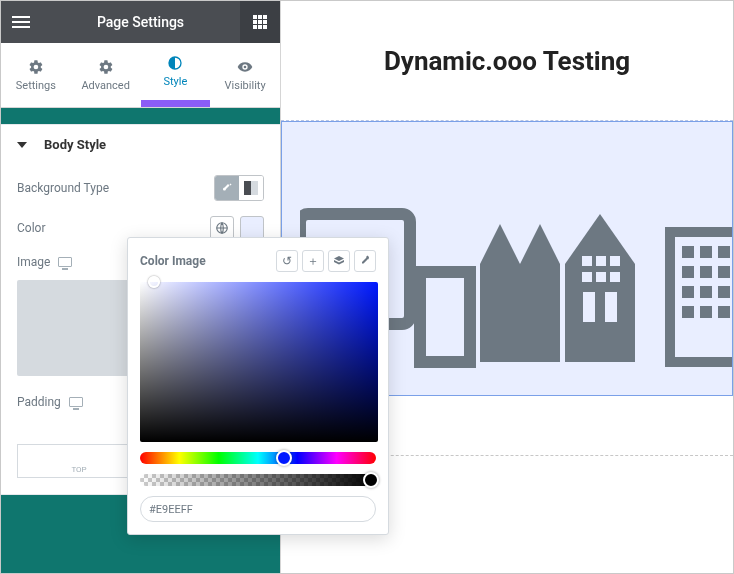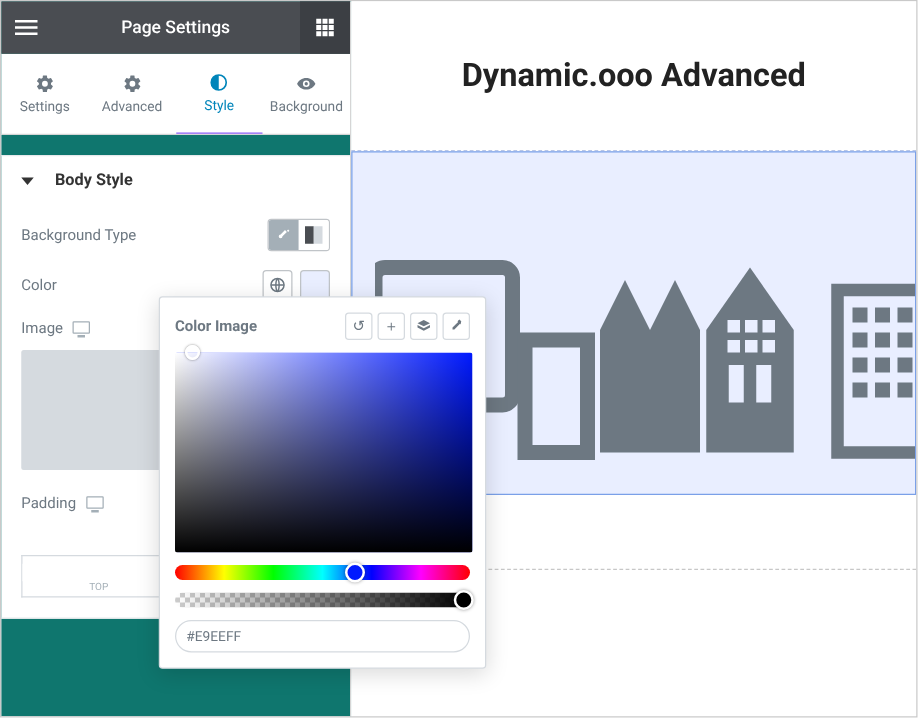--- a/index.html
+++ b/index.html
@@ -9,21 +9,21 @@
   .panel-header{height:42px;background:#4a4d52;color:#fff;display:flex;align-items:center;position:relative;font-size:14px;}
   .hamburger{width:40px;height:100%;display:flex;align-items:center;justify-content:center;cursor:pointer;}
   .hamburger-bars{width:18px;height:12px;display:flex;flex-direction:column;justify-content:space-between;}
   .hamburger-bars span{height:2px;background:#fff;}
   .panel-title{position:absolute;left:0;right:0;text-align:center;pointer-events:none;font-weight:500;}
   .grid-btn{width:40px;height:100%;margin-left:auto;background:#3c3f44;display:flex;align-items:center;justify-content:center;cursor:pointer;}
   .grid3{width:14px;height:14px;display:grid;grid-template-columns:repeat(3,1fr);grid-template-rows:repeat(3,1fr);gap:1px;}
   .grid3 span{background:#fff;}
   .tabs{display:flex;background:#fff;border-bottom:1px solid #d5d5d5;}
   .tab{flex:1;height:64px;display:flex;flex-direction:column;align-items:center;justify-content:center;gap:4px;font-size:11px;color:#6d7882;cursor:pointer;}
-  .tab.active{color:#0085ba;border-bottom:1px solid #8b5cf6;}
+  .tab.active{color:#0085ba;border-bottom:7px solid #8b5cf6;}
   .tab .ico{width:16px;height:16px;display:flex;align-items:center;justify-content:center;}
   svg{display:block;}
   .section{background:#fff;border-top:1px solid #e6e9ec;border-bottom:1px solid #e6e9ec;margin-top:16px;}
   .section-head{display:flex;align-items:center;gap:17px;padding:12px 16px;font-size:13px;font-weight:700;color:#333;cursor:pointer;}
   .caret{width:0;height:0;border-left:5px solid transparent;border-right:5px solid transparent;border-top:6px solid #333;}
   .controls{padding:4px 16px 16px;font-size:12px;color:#6d7882;}
   .row{display:flex;align-items:center;justify-content:space-between;height:40px;}
   .bg-type{display:flex;border:1px solid #c0c4c8;border-radius:3px;overflow:hidden;}
   .bg-opt{width:24px;height:24px;display:flex;align-items:center;justify-content:center;background:#fff;cursor:pointer;}
   .bg-opt.sel{background:#a4afb7;}
@@ -112,21 +112,21 @@
             </svg>
         </span>
         <span>Style</span>
       </div>
       <div class="tab">
         <span class="ico">
           <svg width="18" height="18" viewBox="0 0 24 24" fill="currentColor">
               <path d="M12 5C7 5 2.73 8.11 1 12c1.73 3.89 6 7 11 7s9.27-3.11 11-7c-1.73-3.89-6-7-11-7Zm0 11a4 4 0 1 1 4-4 4 4 0 0 1-4 4Zm0-6a2 2 0 1 0 2 2 2 2 0 0 0-2-2Z"></path>
             </svg>
         </span>
-        <span>Background</span>
+        <span>Visibility</span>
       </div>
     </div>
 
     <div class="section">
       <div class="section-head">
         <span class="caret"></span>
         <span>Body Style</span>
       </div>
       <div class="controls">
         <div class="row">
@@ -172,21 +172,21 @@
         </div>
         <div class="padding-inputs">
           <div class="pad-cell"><input style=""><span>TOP</span></div>
           <div class="pad-cell"><input style=""><span>RIGHT</span></div>
         </div>
       </div>
     </div>
   </aside>
 
   <main class="canvas">
-    <div class="hdr">Dynamic.ooo Advanced</div>
+    <div class="hdr">Dynamic.ooo Testing</div>
     <div class="hero">
       <div class="skyline">
         <svg width="500" height="190" viewBox="0 0 500 190">
           <g fill="#6d7882">
             <rect x="0" y="20" width="110" height="110" rx="8" fill="none" stroke="#6d7882" stroke-width="12"></rect>
             <rect x="120" y="78" width="50" height="90" fill="none" stroke="#6d7882" stroke-width="12"></rect>
             <polygon points="180,168 180,70 200,30 220,70 240,30 260,70 260,168"></polygon>
             <path d="M265 168 V70 L300 20 L335 70 V168 Z"></path>
             <rect x="283" y="98" width="12" height="30" fill="#E9EEFF"></rect>
             <rect x="305" y="98" width="12" height="30" fill="#E9EEFF"></rect>

